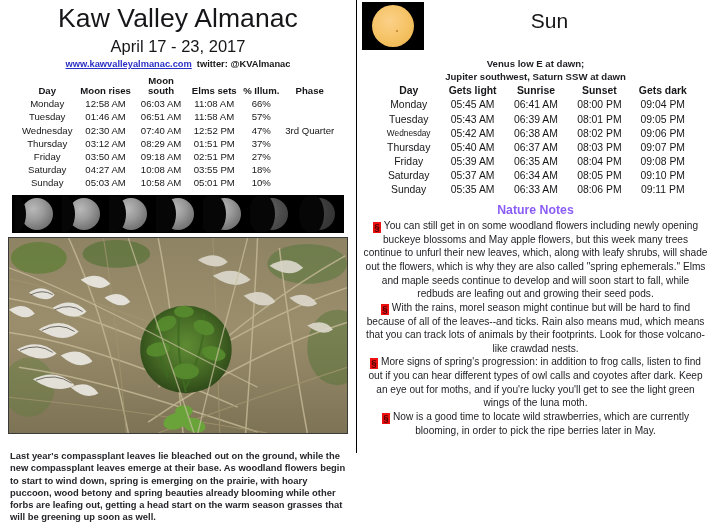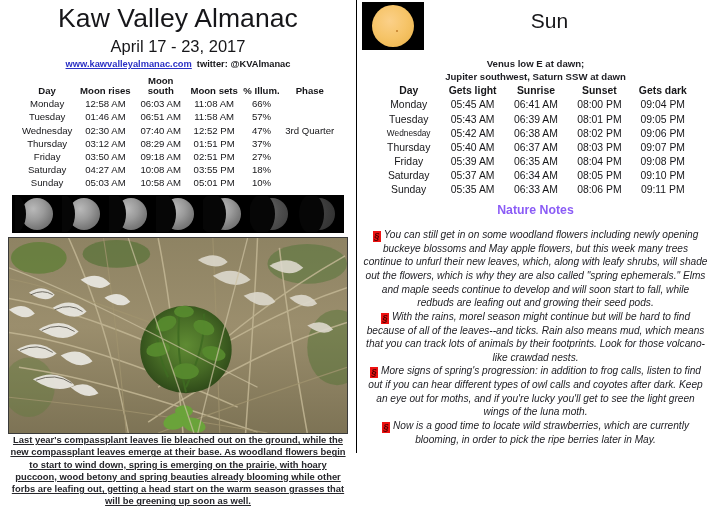--- a/index.html
+++ b/index.html
@@ -165,27 +165,26 @@
     border: 1px solid #3a3a3a;
     box-sizing: border-box;
     overflow: hidden;
     position: relative;
     background: #8d8468;
   }
   .photo-svg { display: block; width: 100%; height: 100%; }
 
   .photo-caption {
     width: 336px;
-    margin: 0 auto 0 auto;
+    margin: 16px auto 0 auto;
     font-size: 9.4px;
     line-height: 1.30;
-    text-align: center;
+    text-align: left;
     font-weight: 600;
     color: #26262b;
-    text-decoration: underline;
   }
 
   
   .sun-header {
     position: relative;
     height: 56px;
   }
   .sun-image {
     position: absolute;
     left: 5px;
@@ -235,27 +234,26 @@
   
   .nature-heading {
     text-align: center;
     font-size: 12.3px;
     font-weight: 700;
     margin-top: 6px;
     color: #8b5cf6;
   }
   .notes-body {
     width: 344px;
-    margin: 11px auto 0 auto;
+    margin: 2px auto 0 auto;
     font-size: 10.15px;
     line-height: 1.335;
     text-align: center;
     color: #1d1d22;
     font-weight: 500;
-    font-style: italic;
   }
   .note-item { margin: 0 0 0 0; display: block; }
   .note-marker {
     display: inline-block;
     background: #ee1111;
     color: #4a0000;
     font-weight: 700;
     font-size: 9.6px;
     line-height: 10.5px;
     width: 8px;
@@ -282,21 +280,21 @@
 
     <table class="almanac-table moon-table">
       <thead>
         <tr>
           <th class="c-day">Day</th>
           <th class="c-rise">Moon rises</th>
           <th class="c-south hdr-two-line">
             <span>Moon</span><br>
             <span>south</span>
           </th>
-          <th class="c-set">Moon sets</th>
+          <th class="c-set">Elms sets</th>
           <th class="c-illum">% Illum.</th>
           <th class="c-phase">Phase</th>
         </tr>
       </thead>
       <tbody>
         <tr>
           <td class="c-day">Monday</td>
           <td class="c-rise">12:58 AM</td>
           <td class="c-south">06:03 AM</td>
           <td class="c-set">11:08 AM</td>

